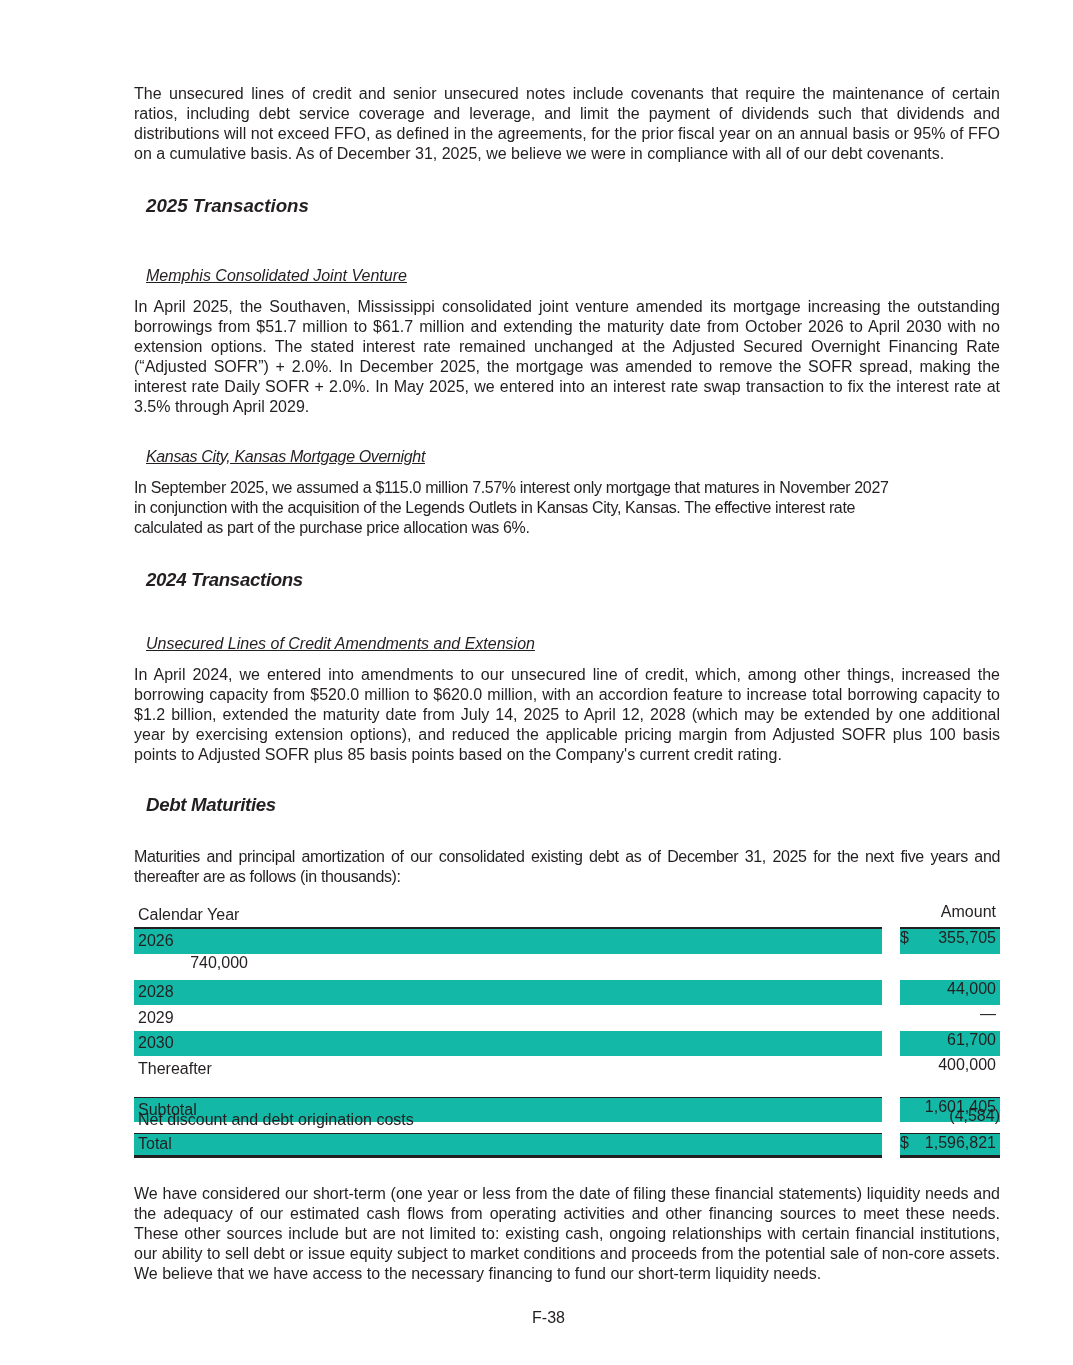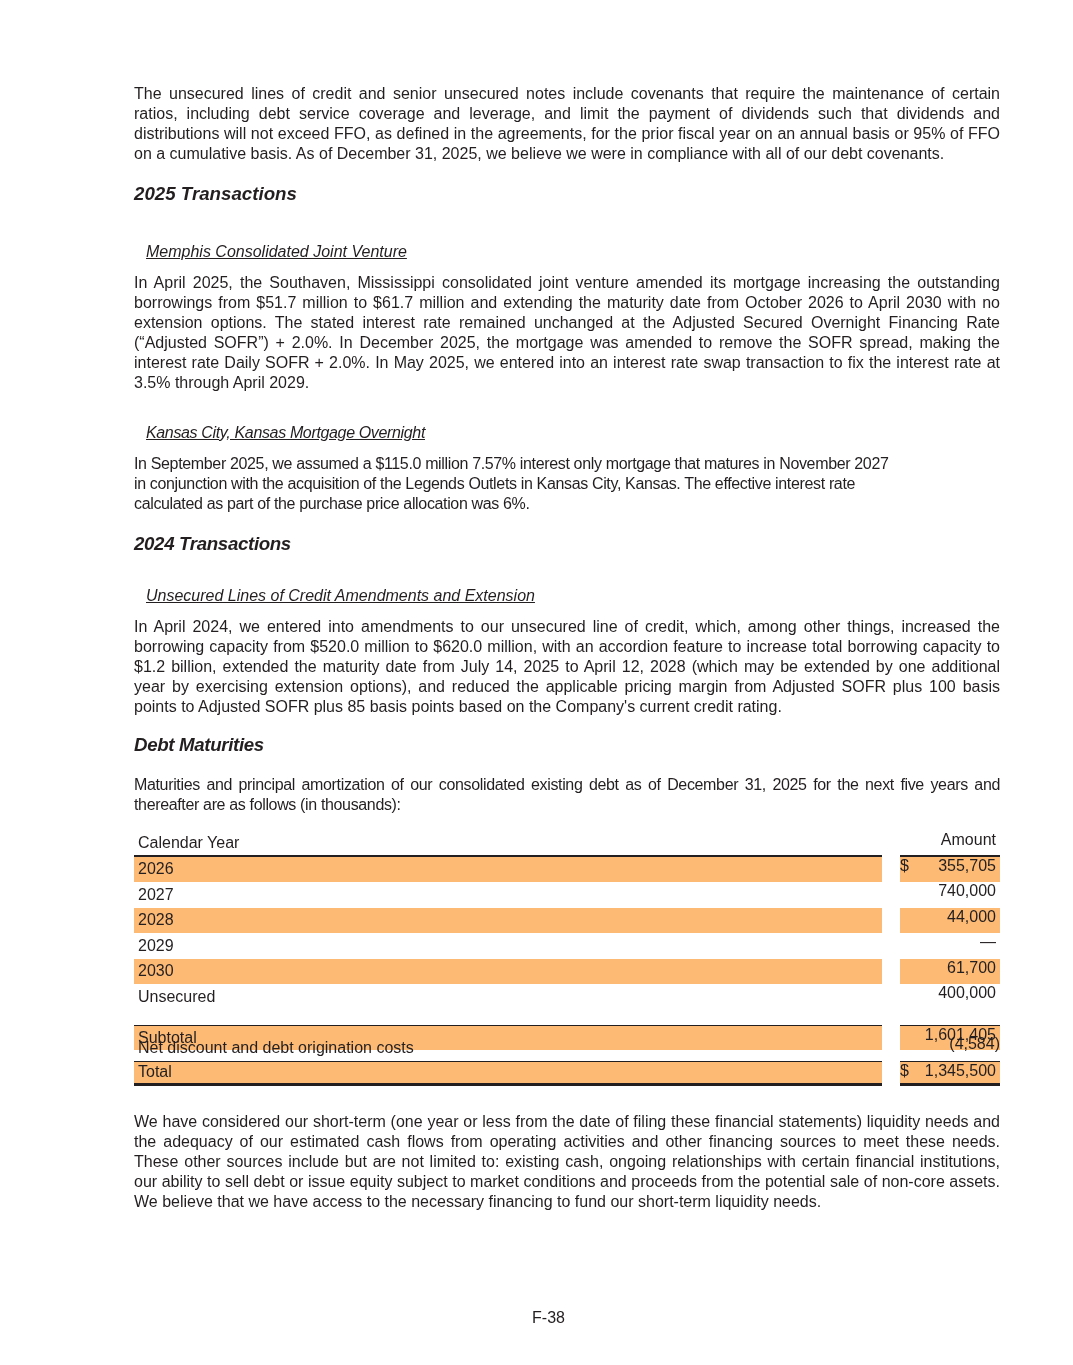--- a/index.html
+++ b/index.html
@@ -16,41 +16,41 @@
       left: 134px;
       top: 84px;
       width: 866px;
     }
     p { margin: 0; line-height: 20px; text-align: justify; }
     .narrow-p { font-family: "Liberation Sans", sans-serif; letter-spacing: -0.35px; text-align: left; }
     .heading {
       font-weight: bold;
       font-style: italic;
       line-height: 20px;
-      margin: 0;
+      margin: 12px;
     }
     .subheading {
       font-style: italic;
       text-decoration: underline;
       line-height: 19px;
       margin: 12px;
     }
     .gap-20 { height: 20px; }
     .gap-26 { height: 26px; }
     .gap-18 { height: 18px; }
 
     
     .debt-table { width: 866px; margin-top: 16px; }
     .trow {
       display: flex;
       height: 25.5px;
       align-items: center;
       position: relative;
     }
-    .trow.shaded .c-label, .trow.shaded .c-amt { background: #fdba74; }
+    .trow.shaded .c-label, .trow.shaded .c-amt { background: #14b8a6; }
     .c-label {
       width: 748px;
       padding-left: 4px;
       height: 100%;
       display: flex; align-items: center;
       box-sizing: border-box;
     }
     .c-gap { width: 18px; height: 100%; }
     .c-amt {
       width: 100px;
@@ -123,21 +123,20 @@
     <div class="trow shaded">
       <div class="c-label">2026</div>
       <div class="c-gap"></div>
       <div class="c-amt">
         <span class="dollar">$</span>
         <span class="val">355,705</span>
       </div>
     </div>
 
     <div class="trow">
-      <div class="c-label">2027</div>
       <div class="c-gap"></div>
       <div class="c-amt">
           <span class="val">740,000</span>
         </div>
     </div>
 
     <div class="trow shaded">
       <div class="c-label">2028</div>
       <div class="c-gap"></div>
       <div class="c-amt">
@@ -155,21 +154,21 @@
 
     <div class="trow shaded">
       <div class="c-label">2030</div>
       <div class="c-gap"></div>
       <div class="c-amt">
           <span class="val">61,700</span>
         </div>
     </div>
 
     <div class="trow">
-      <div class="c-label">Unsecured</div>
+      <div class="c-label">Thereafter</div>
       <div class="c-gap"></div>
       <div class="c-amt">
           <span class="val">400,000</span>
         </div>
     </div>
 
     <div class="trow shaded top-rule">
       <div class="c-label">Subtotal</div>
       <div class="c-gap"></div>
       <div class="c-amt">
@@ -183,21 +182,21 @@
       <div class="c-amt" style="padding-right:0;">
           <span class="val">(4,584)</span>
         </div>
     </div>
 
     <div class="trow shaded total-row">
       <div class="c-label">Total</div>
       <div class="c-gap"></div>
       <div class="c-amt">
         <span class="dollar">$</span>
-        <span class="val">1,345,500</span>
+        <span class="val">1,596,821</span>
       </div>
     </div>
   </div>
 
   <div style="height: 26px;"></div>
   <p>We have considered our short-term (one year or less from the date of filing these financial statements) liquidity needs and the adequacy of our estimated cash flows from operating activities and other financing sources to meet these needs. These other sources include but are not limited to: existing cash, ongoing relationships with certain financial institutions, our ability to sell debt or issue equity subject to market conditions and proceeds from the potential sale of non-core assets. We believe that we have access to the necessary financing to fund our short-term liquidity needs.</p>
 
 </div>
 
 <div class="footer">F-38</div>

